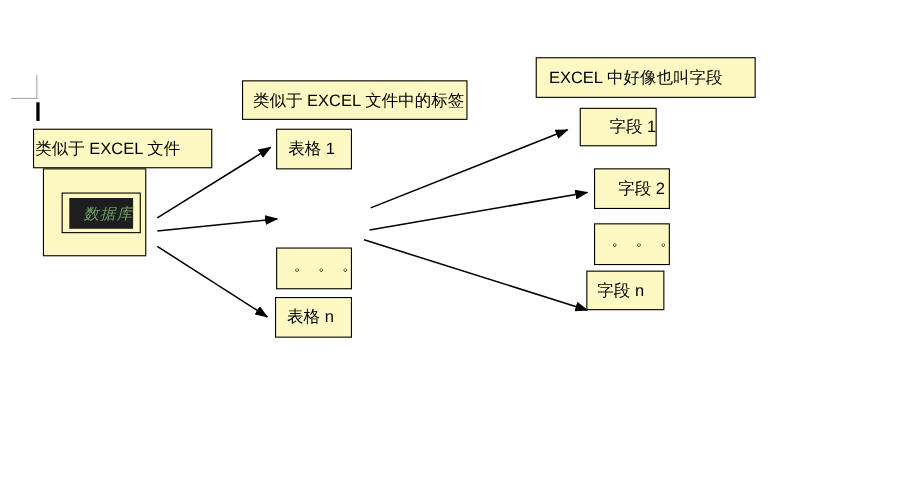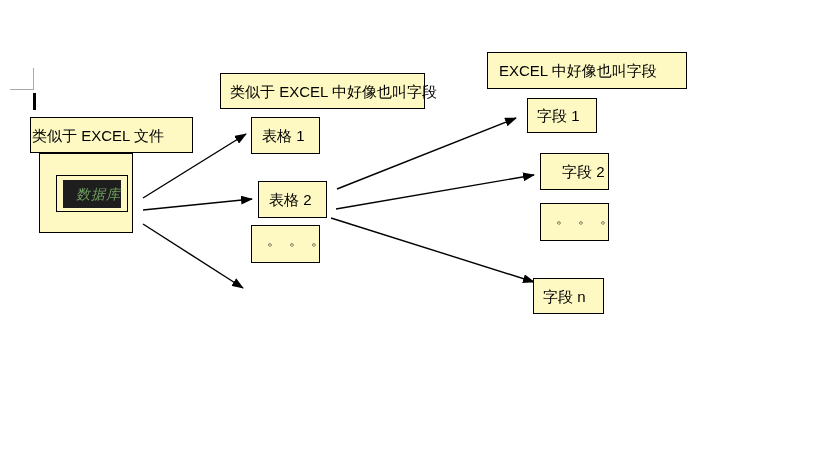--- a/index.html
+++ b/index.html
@@ -49,24 +49,24 @@
     letter-spacing: 1px;
   }
 
   .tabs-label    { left: 220px; top: 73px;  width: 205px; height: 36px; padding-left: 9px; }
   .table-1       { left: 251px; top: 117px; width: 69px;  height: 37px; padding-left: 10px; }
   .table-2       { left: 258px; top: 181px; width: 69px;  height: 37px; padding-left: 10px; }
   .tables-dots   { left: 251px; top: 225px; width: 69px;  height: 38px; padding-left: 15px; }
   .table-n       { left: 250px; top: 270px; width: 70px;  height: 37px; padding-left: 10px; }
 
   .fields-label  { left: 487px; top: 52px;  width: 200px; height: 37px; padding-left: 11px; }
-  .field-1       { left: 527px; top: 98px;  width: 70px;  height: 35px; padding-left: 9px; }
+  .field-1       { left: 527px; top: 98px;  width: 70px;  height: 35px; padding-left: 26px; }
   .field-2       { left: 540px; top: 153px; width: 69px;  height: 37px; padding-left: 21px; }
   .fields-dots   { left: 540px; top: 203px; width: 69px;  height: 38px; padding-left: 15px; }
-  .field-n       { left: 533px; top: 278px; width: 71px;  height: 36px; padding-left: 9px; }
+  .field-n       { left: 533px; top: 246px; width: 71px;  height: 36px; padding-left: 9px; }
 
   .dots-text {
     font-size: 14px;
     letter-spacing: 8px;
     transform: translateY(-4px);
   }
 
   
   #arrows {
     position: absolute;
@@ -103,30 +103,30 @@
     <span>类似于 EXCEL 文件</span>
   </div>
   <div class="box db-container"></div>
   <div class="box db-inner">
     <div class="db-dark">
       <span>数据库</span>
     </div>
   </div>
 
   <div class="box tabs-label">
-    <span>类似于 EXCEL 中好像也叫字段</span>
+    <span>类似于 EXCEL 文件中的标签</span>
   </div>
   <div class="box table-1">
     <span>表格 1</span>
   </div>
-  <div class="box table-2">
-    <span>表格 2</span>
-  </div>
   <div class="box tables-dots">
     <span class="dots-text">。。。</span>
+  </div>
+  <div class="box table-n">
+    <span>表格 n</span>
   </div>
 
   <div class="box fields-label">
     <span>EXCEL 中好像也叫字段</span>
   </div>
   <div class="box field-1">
     <span>字段 1</span>
   </div>
   <div class="box field-2">
     <span>字段 2</span>

